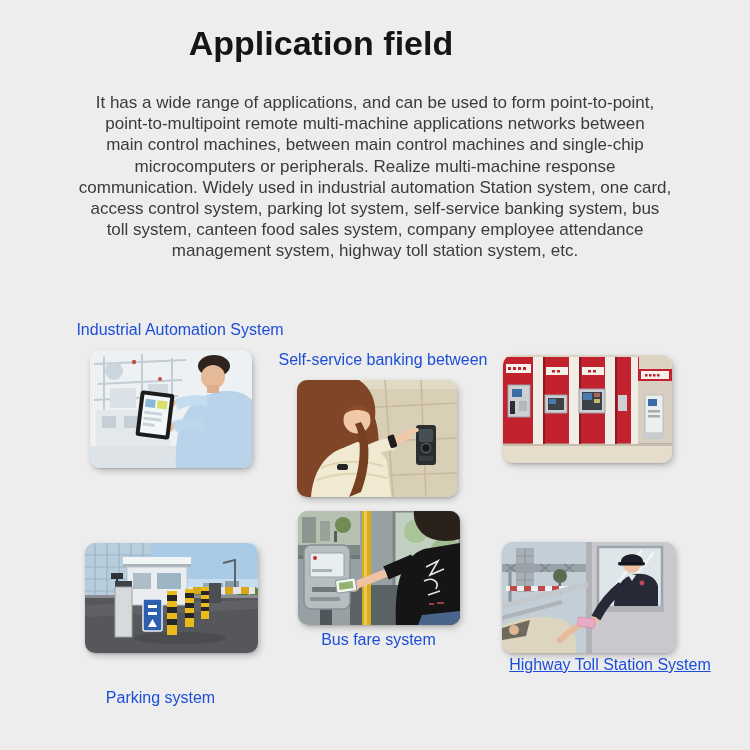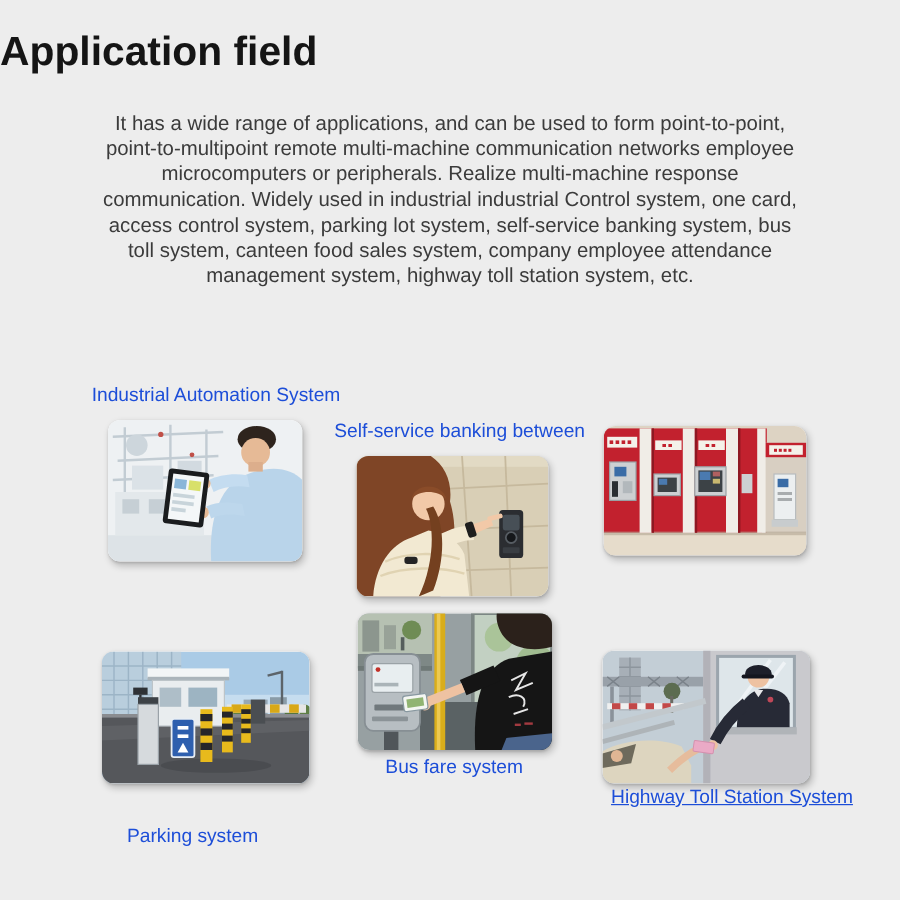--- a/index.html
+++ b/index.html
@@ -5,21 +5,21 @@
   html,body{margin:0;padding:0;}
   body{
     width:750px;height:750px;
     background:#ededed;
     font-family:"Liberation Sans","DejaVu Sans",sans-serif;
     position:relative;overflow:hidden;
   }
   .frame{position:absolute;inset:0;}
   .title{
     position:absolute;top:24px;left:0;width:642px;
-    text-align:left;font-size:34px;font-weight:bold;
+    text-align:center;font-size:34px;font-weight:bold;
     letter-spacing:0px;color:#151515;margin:0;
   }
   .desc{
     position:absolute;top:92px;left:39px;width:672px;
     text-align:center;color:#3b3b3b;
     font-size:17px;line-height:21.2px;
   }
   .lbl{
     position:absolute;text-align:center;color:#1d4ed8;
     font-size:16px;white-space:nowrap;
@@ -52,23 +52,24 @@
 </style>
 </head>
 <body>
 
 <div class="frame">
 
   <h1 class="title">Application field</h1>
 
   <div class="desc">
     <div>It has a wide range of applications, and can be used to form point-to-point,</div>
-    <div>point-to-multipoint remote multi-machine communication networks employee</div>
+    <div>point-to-multipoint remote multi-machine applications networks between</div>
+    <div>main control machines, between main control machines and single-chip</div>
     <div>microcomputers or peripherals. Realize multi-machine response</div>
-    <div>communication. Widely used in industrial industrial Control system, one card,</div>
+    <div>communication. Widely used in industrial automation Station system, one card,</div>
     <div>access control system, parking lot system, self-service banking system, bus</div>
     <div>toll system, canteen food sales system, company employee attendance</div>
     <div>management system, highway toll station system, etc.</div>
   </div>
 
   <div class="lbl lbl-industrial">Industrial Automation System</div>
   <div class="photo ph-industrial">
     <svg viewBox="0 0 162 118" preserveAspectRatio="none">
       <rect width="162" height="118" fill="#eef1f3"></rect>
       <g stroke="#c2ccd3" stroke-width="2" fill="none">

